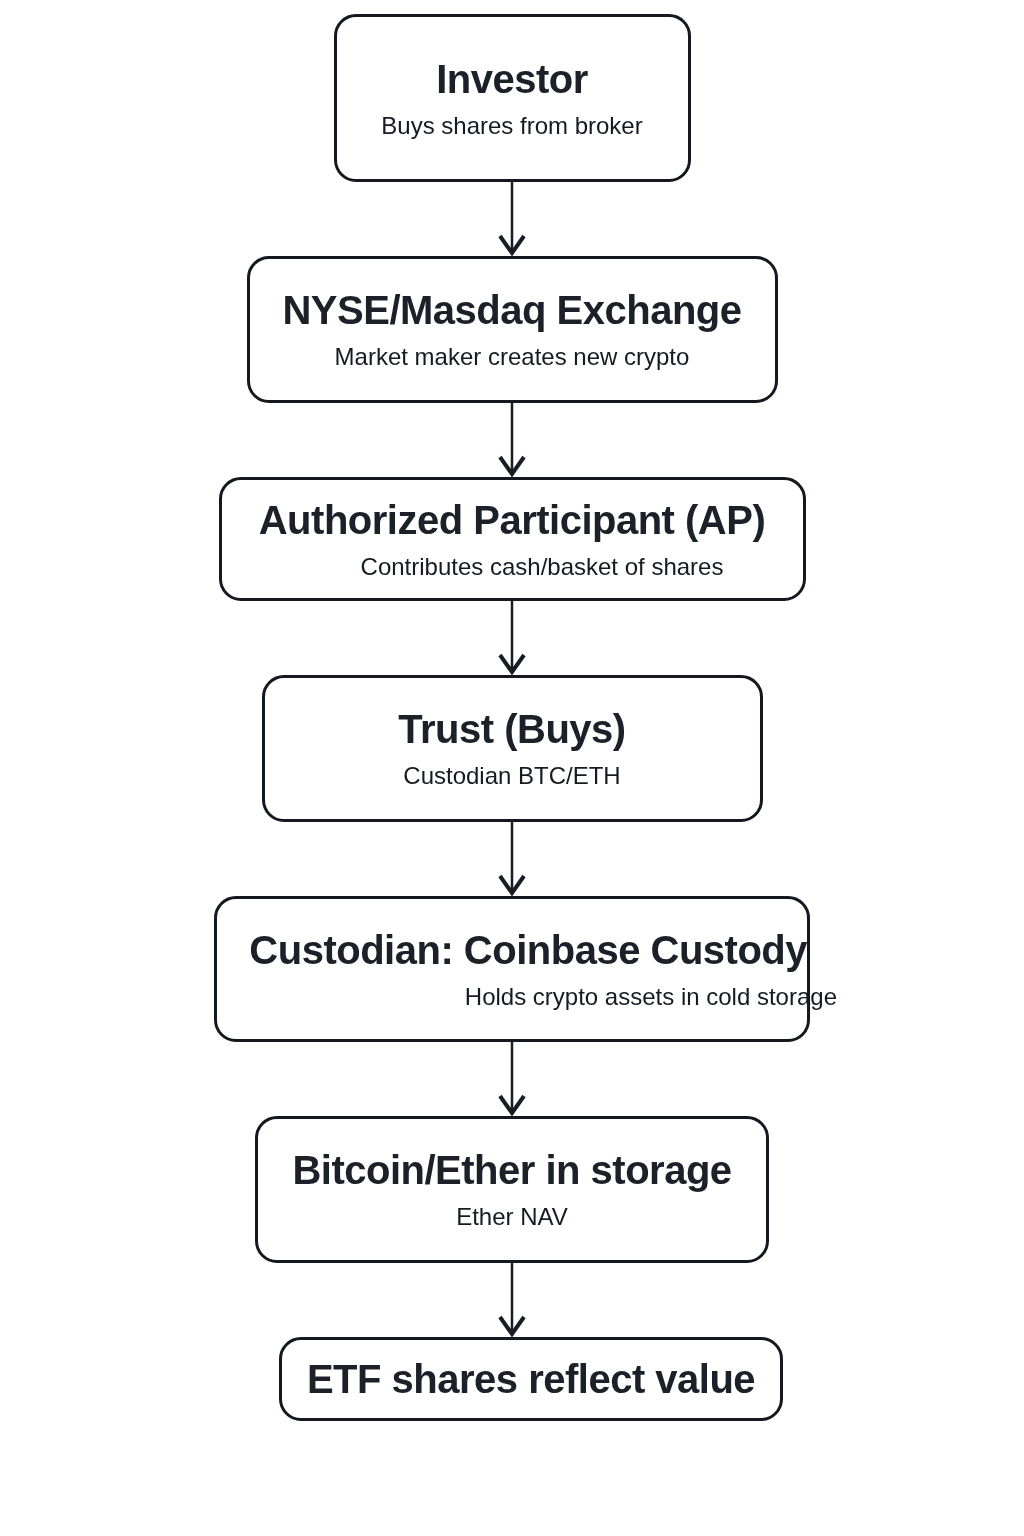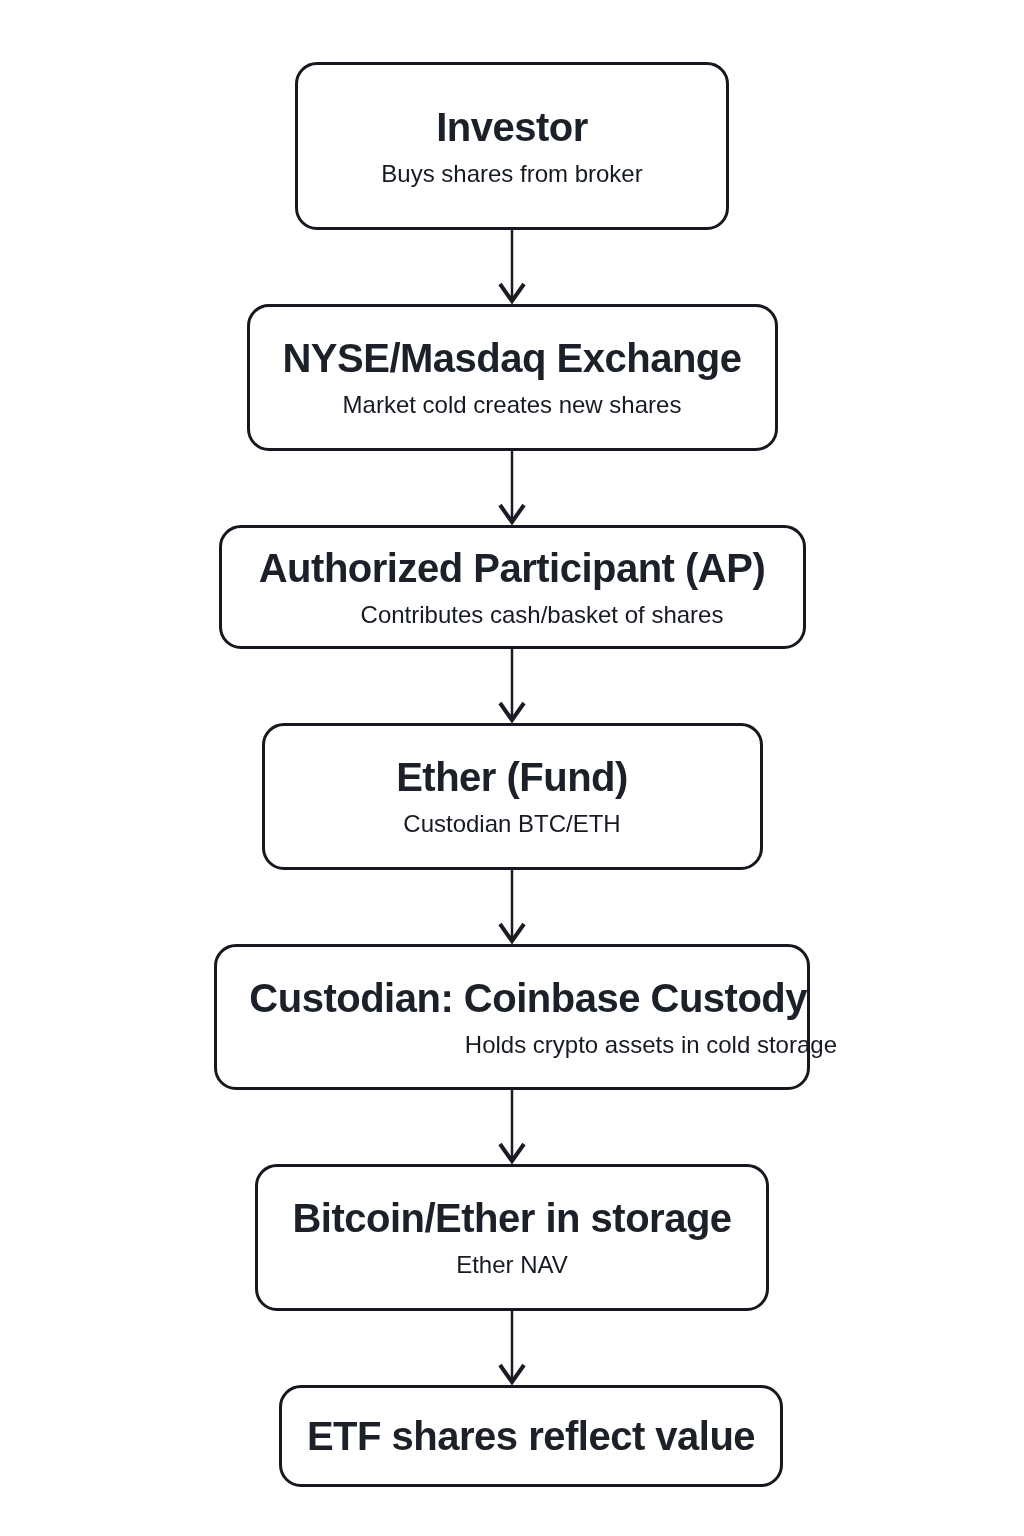--- a/index.html
+++ b/index.html
@@ -40,27 +40,27 @@
     line-height: 1.15;
   }
   .node .subtitle {
     font-size: 24px;
     font-weight: 400;
     color: #161a22;
     line-height: 1.2;
     margin-top: 10px;
   }
   
-  .n1 { width: 434px; height: 168px; margin-top: 48px; }
+  .n1 { width: 357px; height: 168px; }
   .n2 { width: 531px; height: 147px; }
   .n3 { width: 587px; height: 124px; }
   .n4 { width: 501px; height: 147px; }
   .n5 { width: 596px; height: 146px; align-items: flex-end; }
   .n6 { width: 514px; height: 147px; text-align: right; }
-  .n7 { width: 504px; height: 102px; margin-left: 38px; }
+  .n7 { width: 504px; height: 84px; margin-left: 38px; }
   
   .n3 .subtitle, .n5 .subtitle { transform: translateX(30px); }
   .arrow {
     flex-shrink: 0;
     display: block;
     width: 44px;
     height: 74px;
   }
   .arrow svg { display: block; }
 </style>
@@ -76,21 +76,21 @@
 
   <div class="arrow">
     <svg width="44" height="74" viewBox="0 0 44 74" xmlns="http://www.w3.org/2000/svg">
       <line x1="22" y1="0" x2="22" y2="70" stroke="#191c23" stroke-width="2.5"></line>
       <polyline points="10,54 22,71 34,54" fill="none" stroke="#191c23" stroke-width="4" stroke-linejoin="miter"></polyline>
     </svg>
   </div>
 
   <div class="node n2">
     <span class="title">NYSE/Masdaq Exchange</span>
-    <span class="subtitle">Market cold creates new shares</span>
+    <span class="subtitle">Market maker creates new crypto</span>
   </div>
 
   <div class="arrow">
     <svg width="44" height="74" viewBox="0 0 44 74" xmlns="http://www.w3.org/2000/svg">
       <line x1="22" y1="0" x2="22" y2="70" stroke="#191c23" stroke-width="2.5"></line>
       <polyline points="10,54 22,71 34,54" fill="none" stroke="#191c23" stroke-width="4" stroke-linejoin="miter"></polyline>
     </svg>
   </div>
 
   <div class="node n3">
@@ -99,21 +99,21 @@
   </div>
 
   <div class="arrow">
     <svg width="44" height="74" viewBox="0 0 44 74" xmlns="http://www.w3.org/2000/svg">
       <line x1="22" y1="0" x2="22" y2="70" stroke="#191c23" stroke-width="2.5"></line>
       <polyline points="10,54 22,71 34,54" fill="none" stroke="#191c23" stroke-width="4" stroke-linejoin="miter"></polyline>
     </svg>
   </div>
 
   <div class="node n4">
-    <span class="title">Ether (Fund)</span>
+    <span class="title">Trust (Buys)</span>
     <span class="subtitle">Custodian BTC/ETH</span>
   </div>
 
   <div class="arrow">
     <svg width="44" height="74" viewBox="0 0 44 74" xmlns="http://www.w3.org/2000/svg">
       <line x1="22" y1="0" x2="22" y2="70" stroke="#191c23" stroke-width="2.5"></line>
       <polyline points="10,54 22,71 34,54" fill="none" stroke="#191c23" stroke-width="4" stroke-linejoin="miter"></polyline>
     </svg>
   </div>
 

